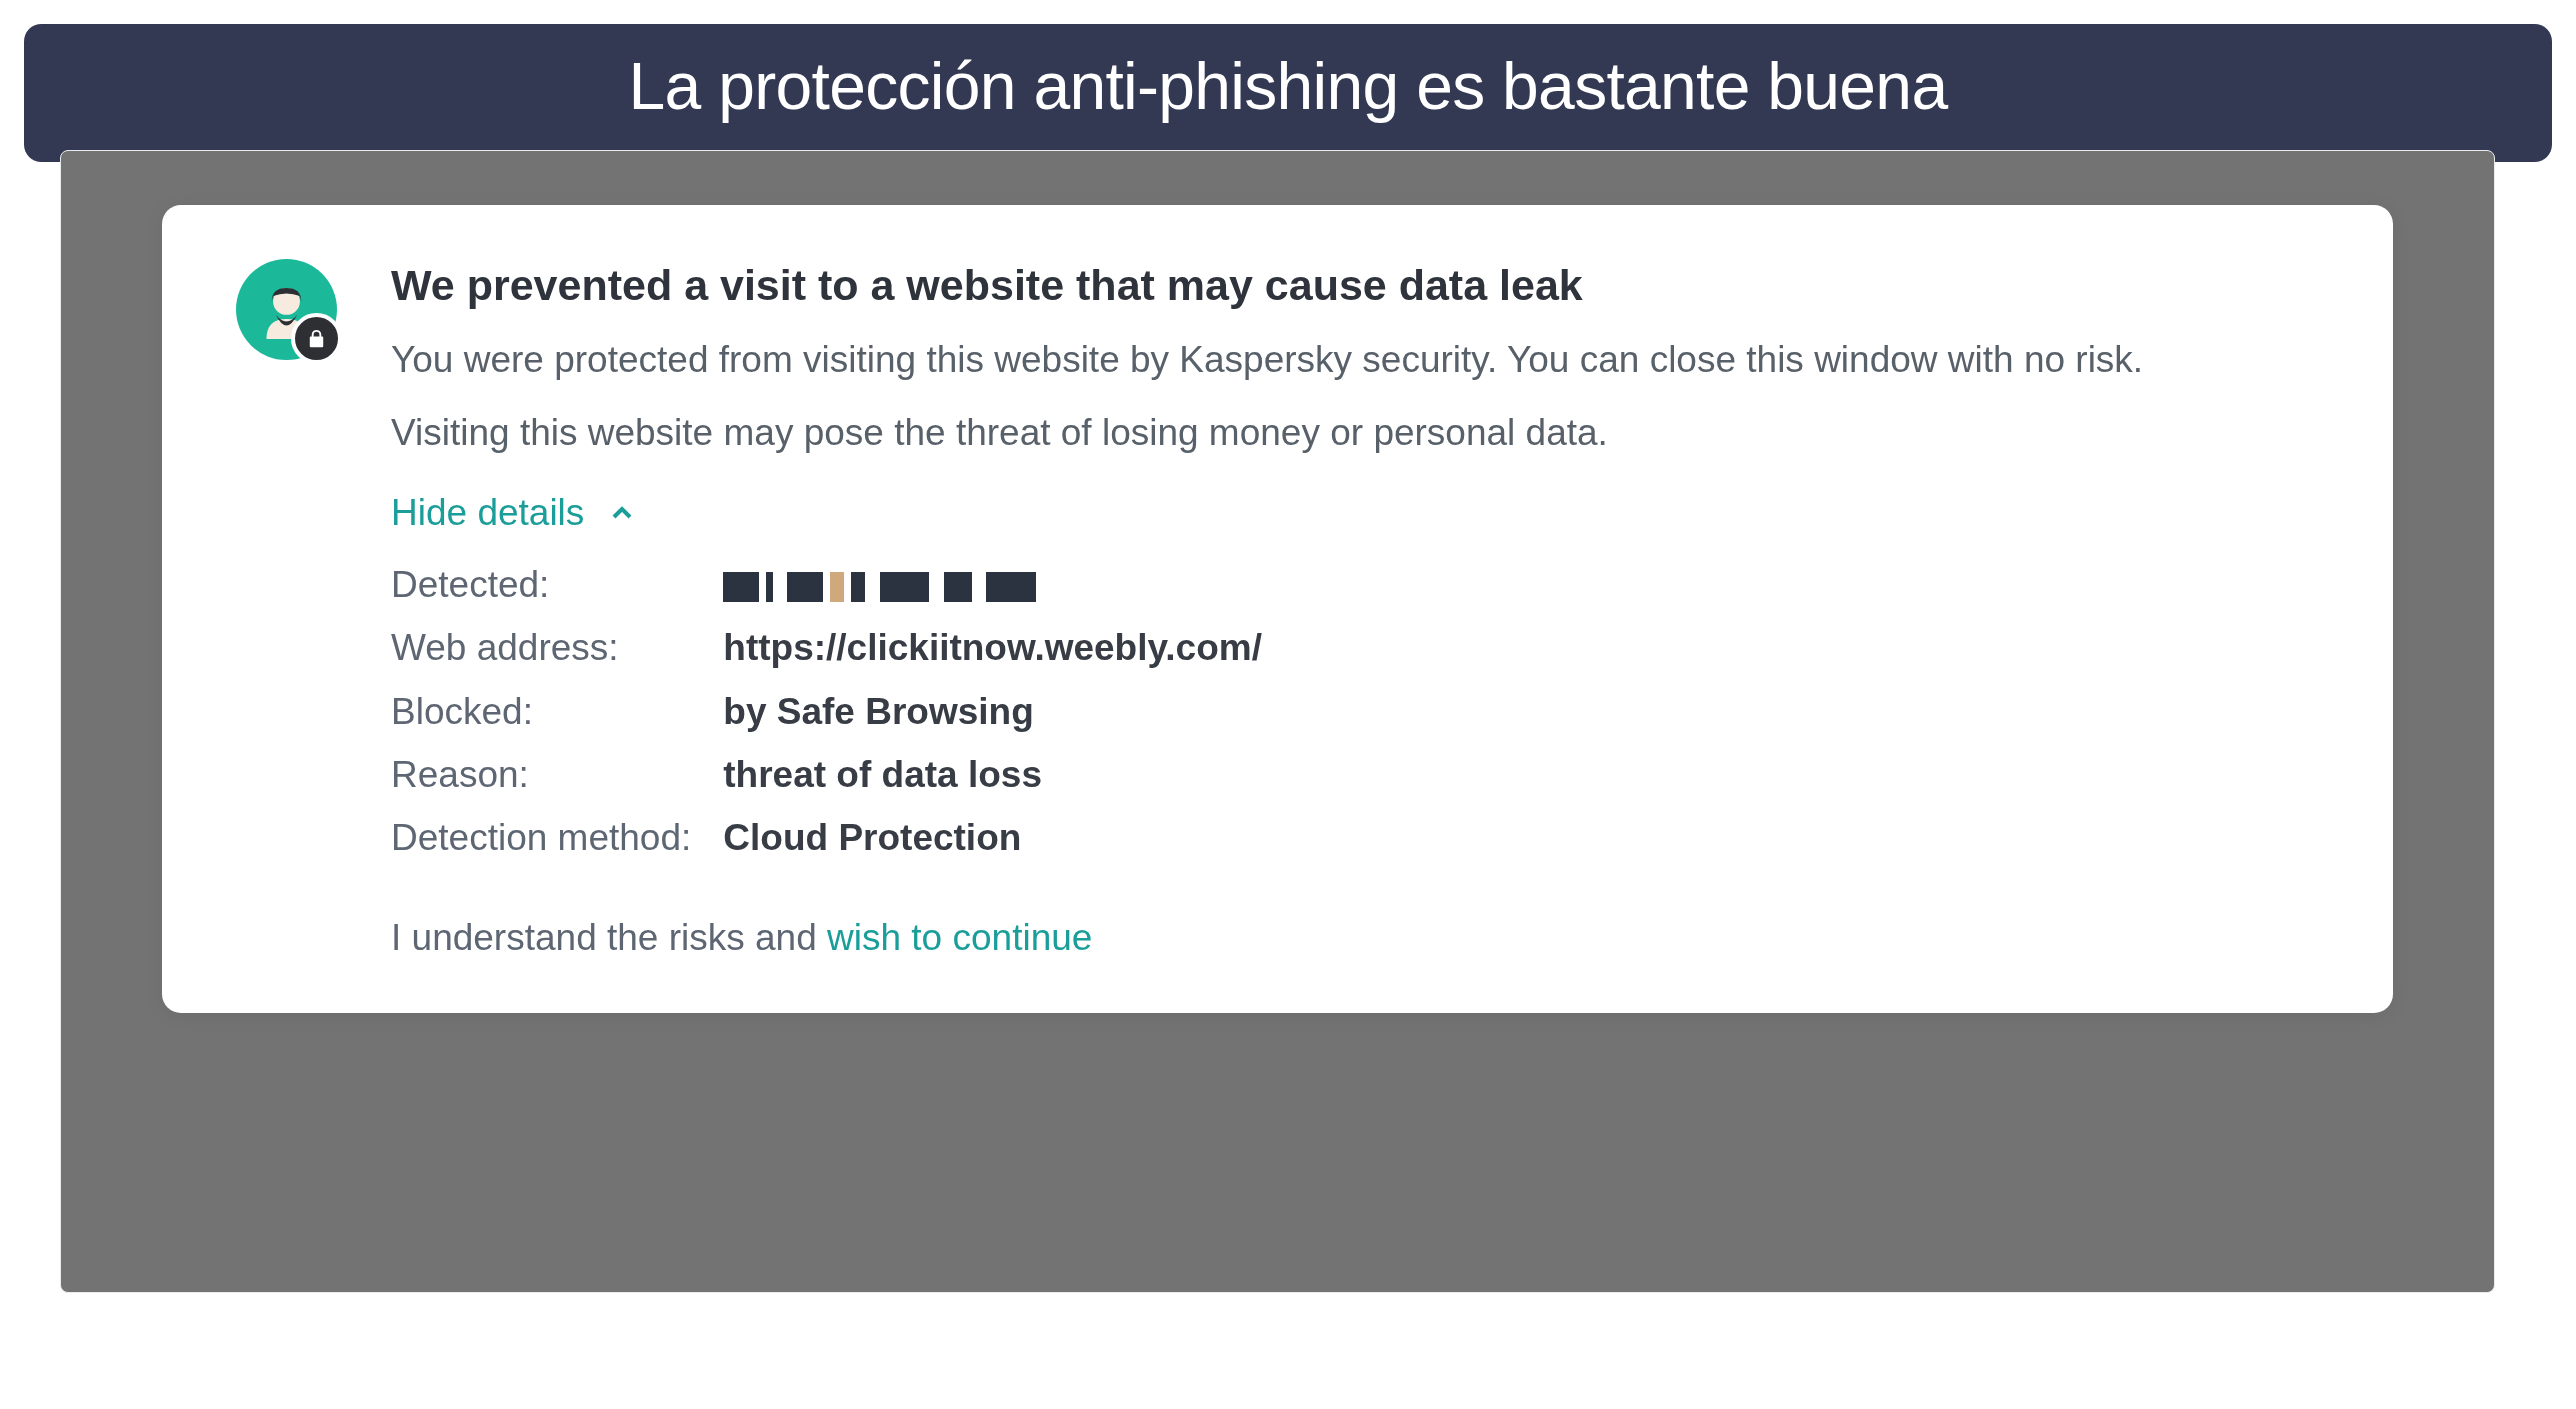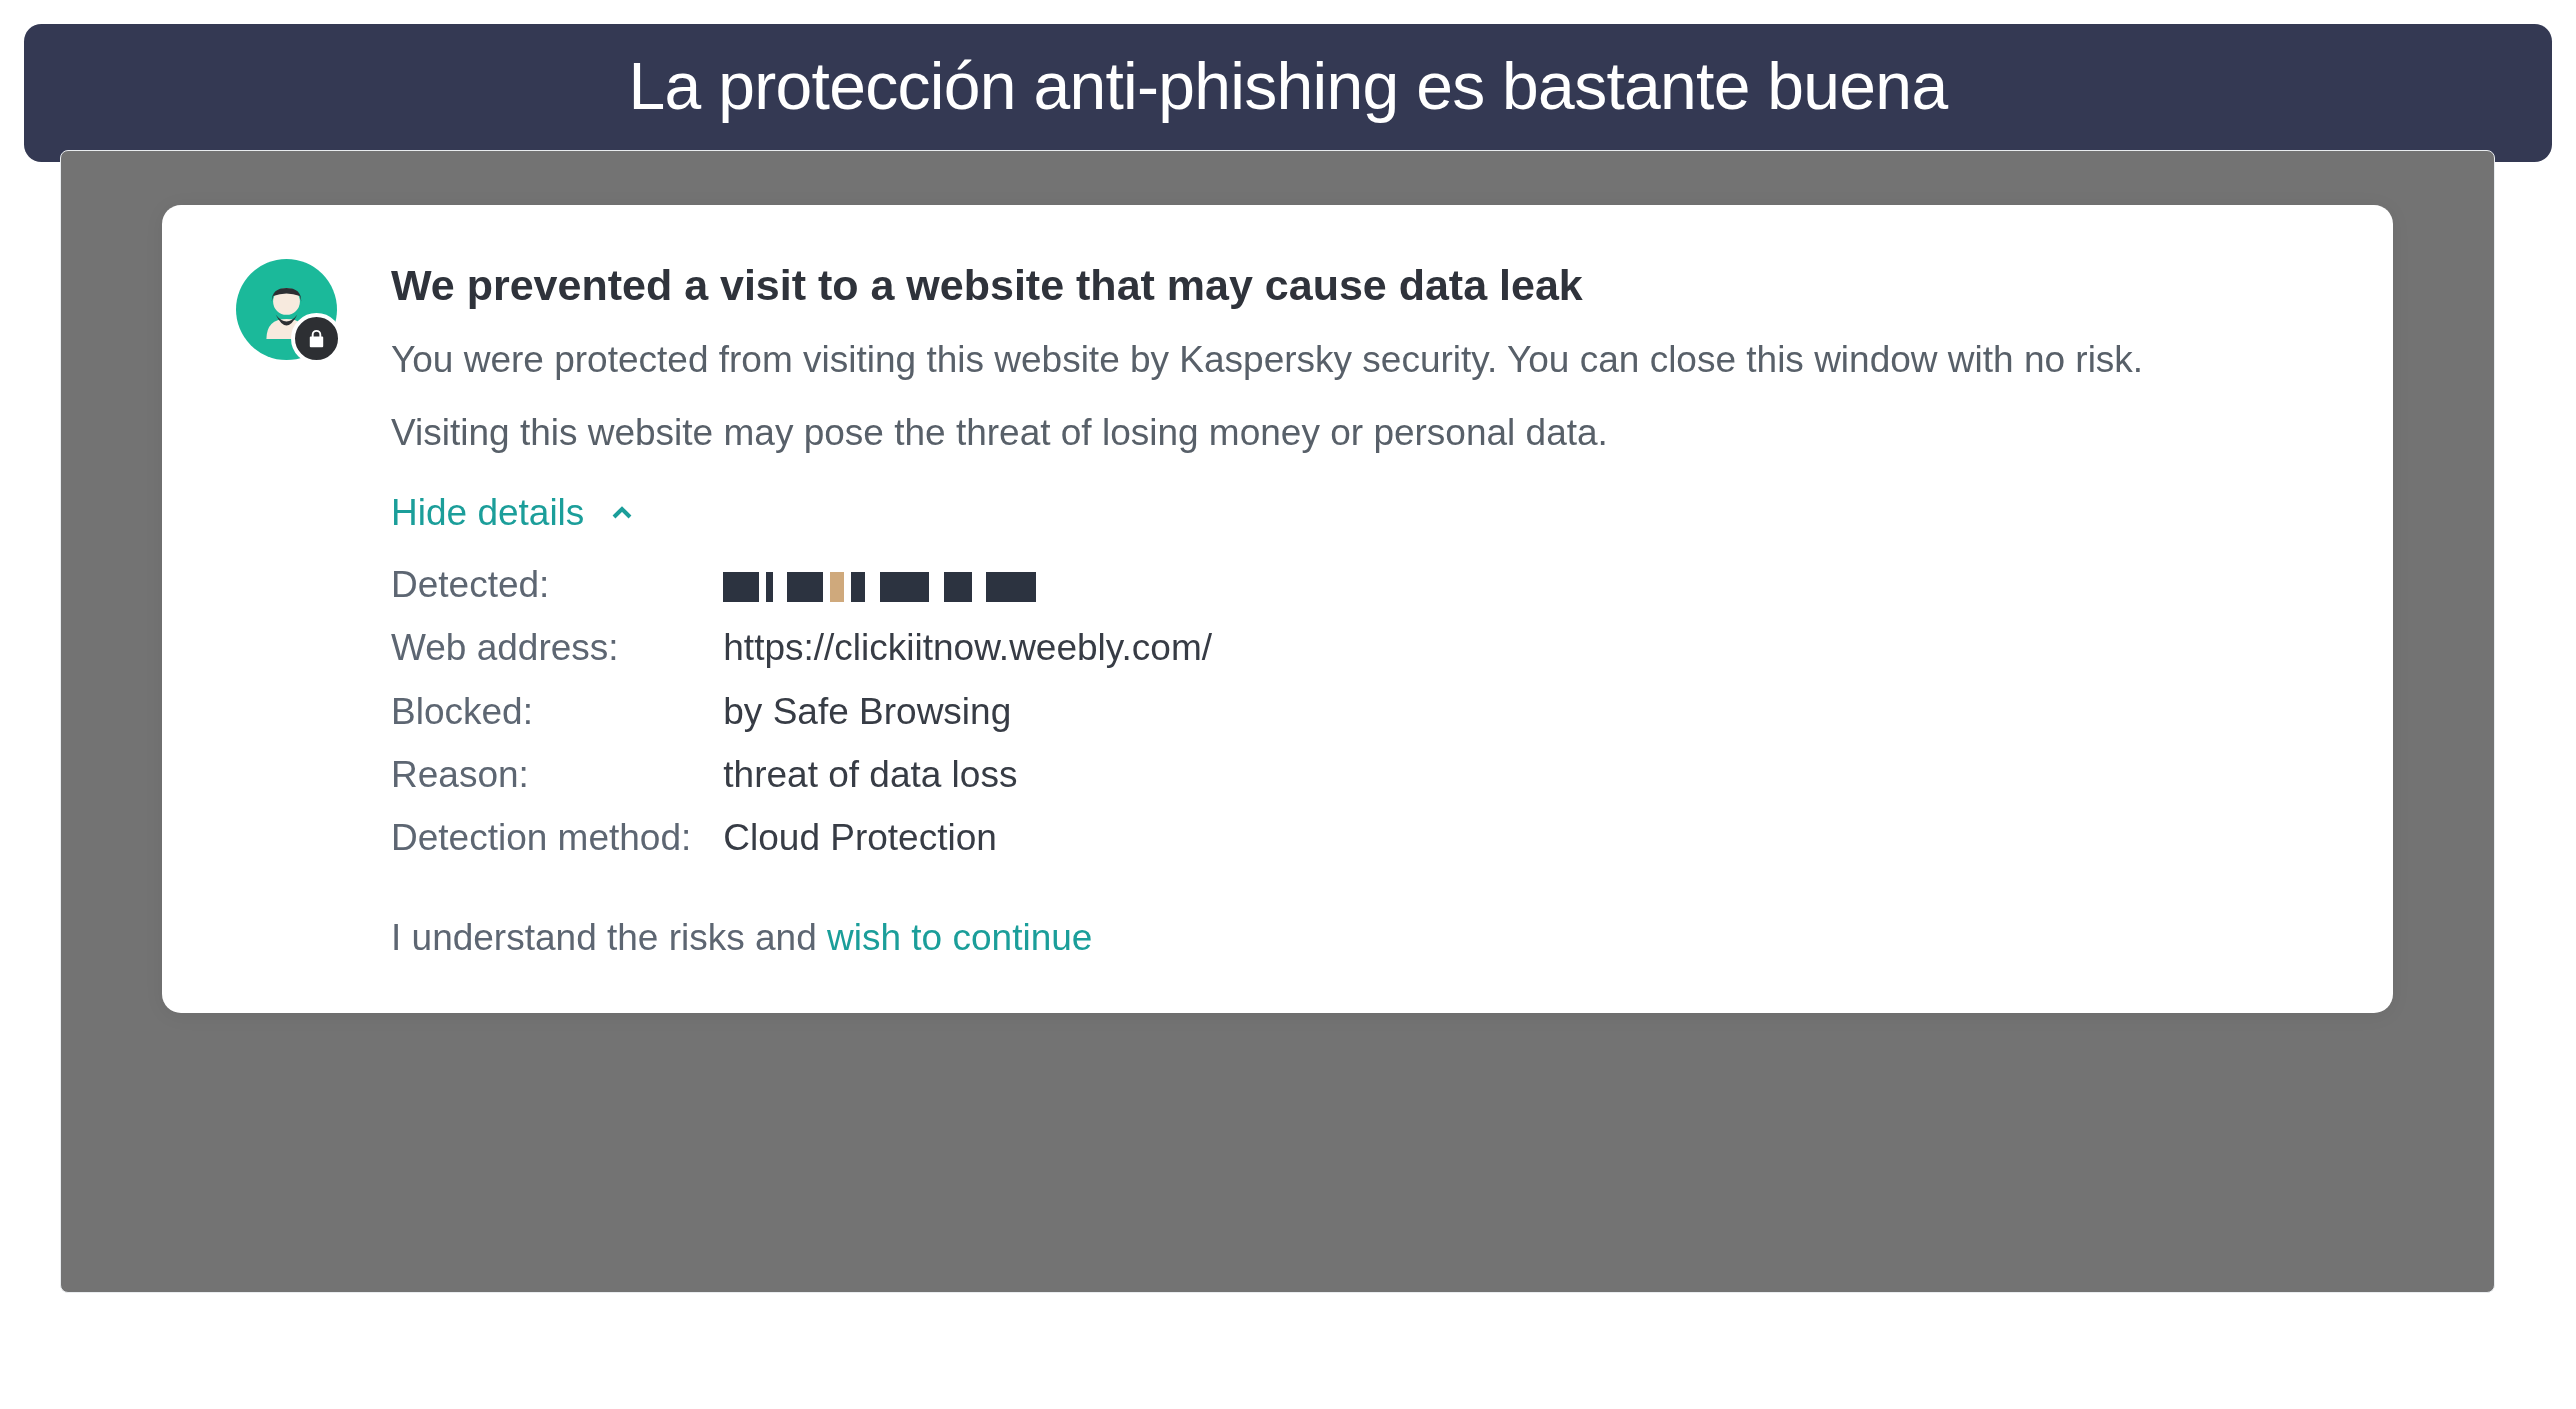--- a/index.html
+++ b/index.html
@@ -76,21 +76,21 @@
     .toggle {
       color: #1b9e9a; font-size: 37px; font-weight: 400;
       margin: 12px 0 19px 0; display: inline-flex; align-items:center; gap: 26px;
       cursor: pointer;
     }
     .toggle svg { width: 24px; height: 24px; stroke:#1b9e9a; fill:none; stroke-width:4; }
 
     table.details { border-collapse: collapse; }
     table.details td { padding: 10.7px 0; vertical-align: top; font-size:37px; }
     table.details td.k { color: #5d6672; padding-right: 32px; white-space: nowrap; font-weight:400; }
-    table.details td.v { color: #373c45; font-weight: 400; }
+    table.details td.v { color: #373c45; font-weight: 700; }
 
     .redacted {
       display:inline-block; width:356px; height:29.5px;
       background:
         linear-gradient(90deg,#2c3340 0 10%,transparent 10% 12%,
                         #2c3340 12% 14%,transparent 14% 18%,
                         #2c3340 18% 28%,transparent 28% 30%,
                         #cfa97c 30% 34%,transparent 34% 36%,
                         #2c3340 36% 40%,transparent 40% 44%,
                         #2c3340 44% 58%,transparent 58% 62%,

